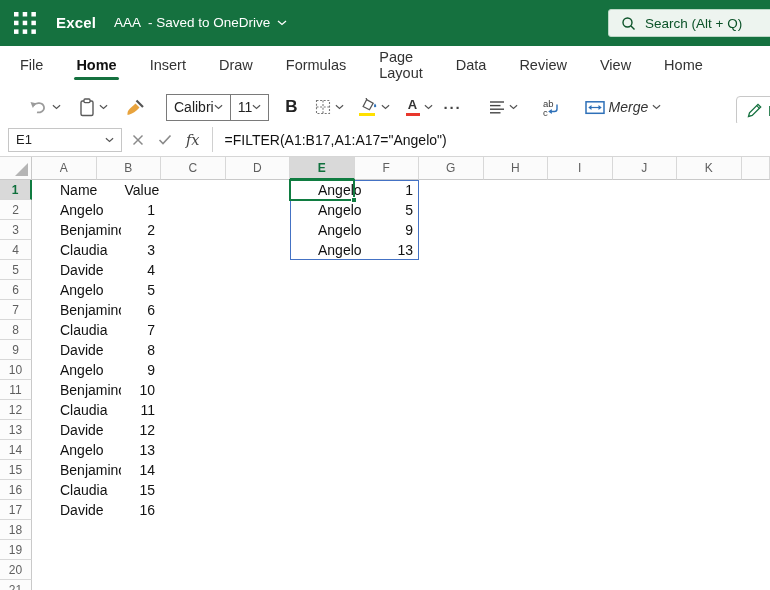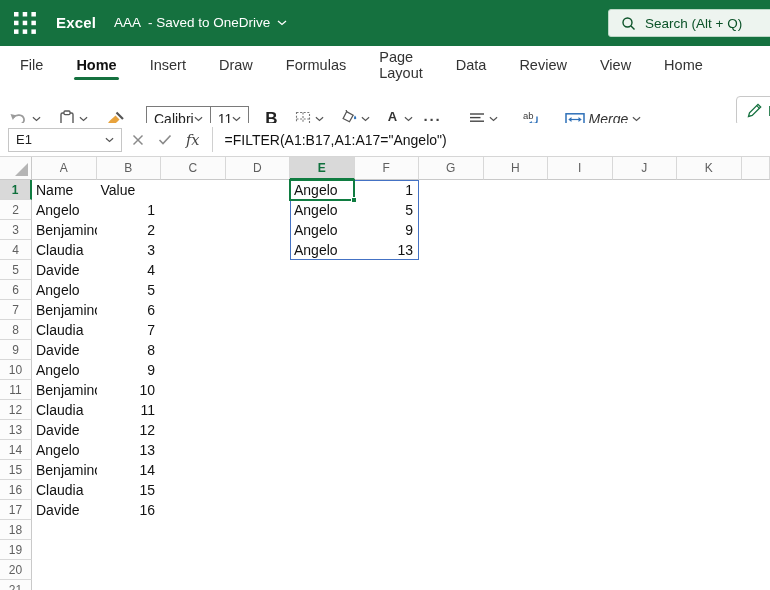--- a/index.html
+++ b/index.html
@@ -24,22 +24,22 @@
     display:flex; align-items:center; }
   .menu-item.active { font-weight:bold; color:#111; }
   .menu-item.active::after { content:""; position:absolute; left:-2px; right:-2px; bottom:4px;
     height:3px; background:#15713f; border-radius:2px; }
   .editing-btn { position:absolute; left:736px; top:50px; width:78px; height:30px;
     background:#fff; border:1px solid #c8c8c8; border-radius:4px;
     display:flex; align-items:center; gap:6px; padding-left:9px;
     color:#15713f; font-size:14px; cursor:pointer; }
 
   
-  .ribbon { position:absolute; left:0; top:100px; width:608px; height:39px; background:#fff;
-    border-bottom:1px solid #e8e8e8; display:flex; align-items:center; padding-left:4px; }
+  .ribbon { position:absolute; left:0; top:88px; width:608px; height:39px; background:#fff;
+    border-bottom:1px solid #e8e8e8; display:flex; align-items:center; padding-left:24px; }
   .rbtn { display:flex; align-items:center; gap:4px; padding:4px 5px; cursor:pointer; }
   .vdiv { width:1px; height:25px; background:#d0d0d0; margin:0 8px; }
   .combo { height:27px; border:1px solid #7a7a7a; background:#fff; display:flex;
     align-items:center; justify-content:space-between; padding:0 7px; font-size:14px;
     color:#222; cursor:pointer; }
   .font-combo { width:131px; }
   .size-combo { width:52px; margin-left:-1px; }
   .boldB { font-weight:bold; font-size:17px; color:#222; padding:0 8px; cursor:pointer; }
   .acolor { display:flex; flex-direction:column; align-items:center; line-height:1; cursor:pointer; }
   .acolor .A { font-size:13px; font-weight:bold; color:#333; }
@@ -65,21 +65,21 @@
   .colh { background:#fbfbfb; border-right:1px solid #d8d8d8; border-bottom:1px solid #c9c9c9;
     font-size:12px; color:#5f5f5f; display:flex; align-items:center; justify-content:center; cursor:pointer; }
   .colh.selc { background:#d9d9d9; color:#0e703c; font-weight:bold; border-bottom:2px solid #107c41; }
   .rowh { background:#fcfcfc; border-bottom:1px solid #d8d8d8; border-right:1px solid #c9c9c9;
     font-size:12px; color:#5f5f5f; display:flex; align-items:center; justify-content:center; cursor:pointer; }
   .rowh.selr { background:#d9d9d9; color:#0e703c; font-weight:bold; border-right:2px solid #107c41; }
   .corner { background:#fbfbfb; border-right:1px solid #c9c9c9; border-bottom:1px solid #c9c9c9; cursor:pointer; }
   .corner .tri { position:absolute; right:3px; bottom:3px; width:0; height:0;
     border-bottom:13px solid #b5b5b5; border-left:13px solid transparent; }
   .cell { font-size:14px; color:#111; line-height:20px; white-space:nowrap; overflow:hidden; cursor:cell; }
-  .cell.left { padding-left:4px; text-align:left; }
+  .cell.left { padding-left:4px; text-align:left;margin-left:24px; }
   .cell.right { padding-right:6px; text-align:right; }
   .ov { pointer-events:none; z-index:5; }
   .spill-border { left:290px; top:23px; width:129px; height:80px; border:1px solid #4472c4; }
   .sel-border { left:289px; top:22px; width:66px; height:22px; border:2px solid #107c41; }
   .fill-handle { left:351px; top:40px; width:6px; height:6px; background:#107c41; border:1px solid #fff; }
 </style>
 </head>
 <body>
 
 <div class="topbar">

